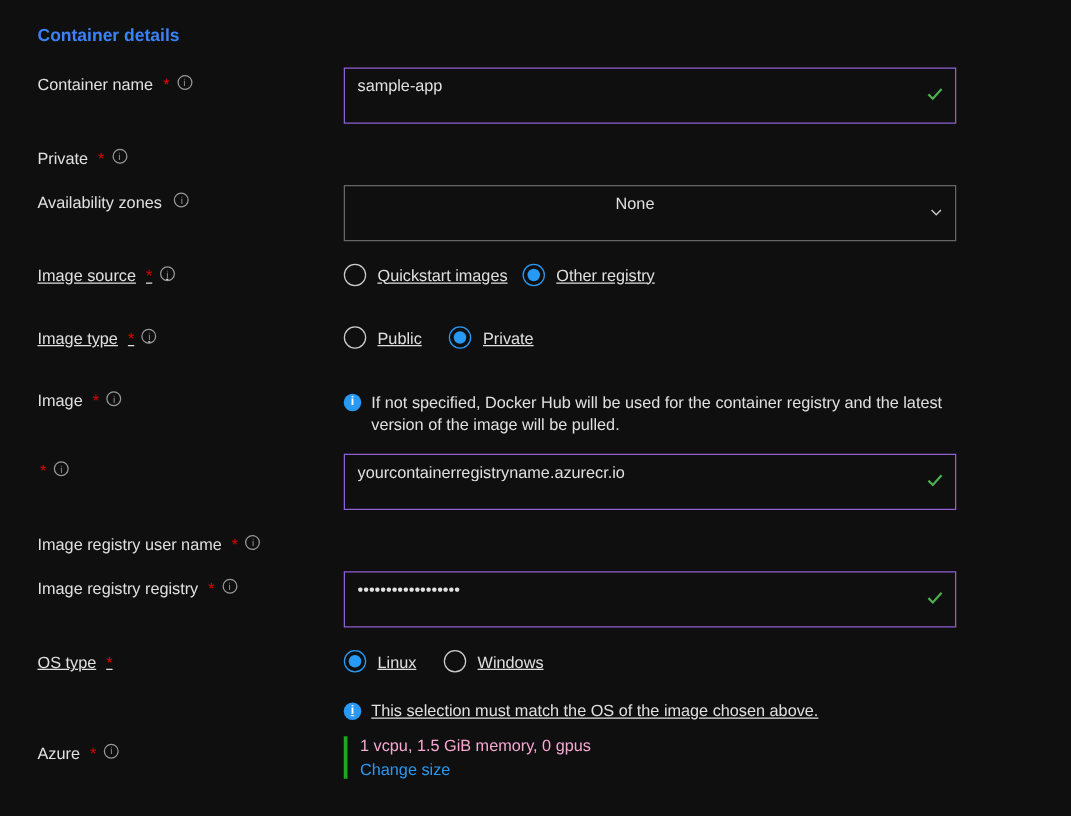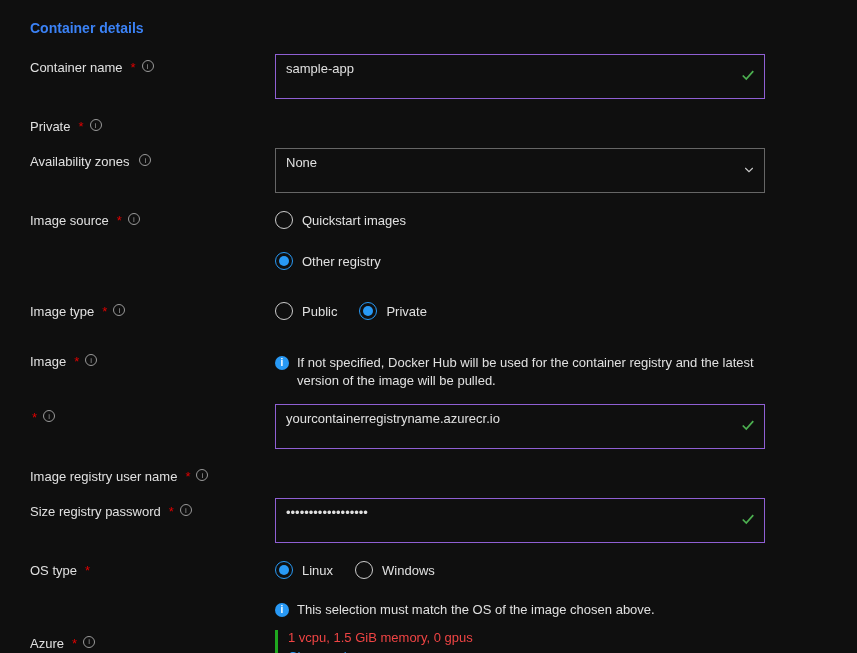--- a/index.html
+++ b/index.html
@@ -15,21 +15,21 @@
     font-size: 14px;
     font-weight: 600;
     color: #3b82f6;
     margin-bottom: 18px;
   }
   .form-row {
     display: flex;
     align-items: flex-start;
     margin-bottom: 14px;
   }
-  .form-row.radio-row { margin-bottom: 10px; }
+  .form-row.radio-row { margin-bottom: 10px; text-decoration: underline; }
   .label-col {
     width: 245px;
     flex-shrink: 0;
     display: flex;
     gap: 6px;
     padding-top: 6px;
     color: #e0e0e0;
   }
   .required { color: #e00000; margin-left: 2px; }
   .info-icon {
@@ -50,42 +50,42 @@
   .text-input, .select-input {
     width: 100%;
     background: transparent;
     border: 1px solid #8f5fd4;
     color: #e0e0e0;
     padding: 6px 34px 22px 10px;
     font-size: 13px;
     font-family: inherit;
     position: relative;
   }
-  .select-input { border-color: #666; cursor: pointer; }
+  .select-input { border-color: #666; cursor: pointer; text-align: center; }
   .input-wrapper { position: relative; display: block; }
   .check-icon {
     position: absolute;
     right: 10px;
     top: 50%;
     transform: translateY(-50%);
     color: #4caf50;
     pointer-events: none;
   }
   .chevron-icon {
     position: absolute;
     right: 10px;
     top: 50%;
     transform: translateY(-50%);
     color: #ccc;
     pointer-events: none;
   }
   .radio-group-vert {
     display: flex;
-    flex-direction: column;
-    gap: 23px;
+    flex-direction: row;
+    gap: 12px;
     padding-top: 4px;
   }
   .radio-group-horiz {
     display: flex;
     flex-direction: row;
     gap: 22px;
     align-items: flex-end;
     padding-top: 4px;
   }
   .radio-item {
@@ -127,21 +127,21 @@
     color: #fff;
     font-size: 10px;
     font-weight: bold;
     flex-shrink: 0;
     margin-top: 2px;
   }
   .size-block {
     border-left: 3px solid #1fa81f;
     padding: 0 0 0 10px;
   }
-  .size-text { color: #ef4444; margin-bottom: 4px; }
+  .size-text { color: #f9a8d4; margin-bottom: 4px; }
   .size-link { color: #2899f5; cursor: pointer; }
   .spacer-lg { height: 18px; }
 </style>
 </head>
 <body>
 
 <h2>Container details</h2>
 
 <div class="form-row">
   <div class="label-col">
@@ -268,21 +268,21 @@
 <div class="form-row">
   <div class="label-col">
     <span>Image registry user name</span>
     <span class="required">*</span>
     <span class="info-icon">i</span>
   </div>
 </div>
 
 <div class="form-row">
   <div class="label-col">
-    <span>Size registry password</span>
+    <span>Image registry registry</span>
     <span class="required">*</span>
     <span class="info-icon">i</span>
   </div>
   <div class="input-col">
     <span class="input-wrapper">
       <input class="text-input" type="text" value="••••••••••••••••••" style="">
       <span class="check-icon">
         <svg width="14" height="14" viewBox="0 0 16 16">
             <path fill="none" stroke="#4caf50" stroke-width="2" d="M2 8 L6 12 L14 3"></path>
           </svg>

